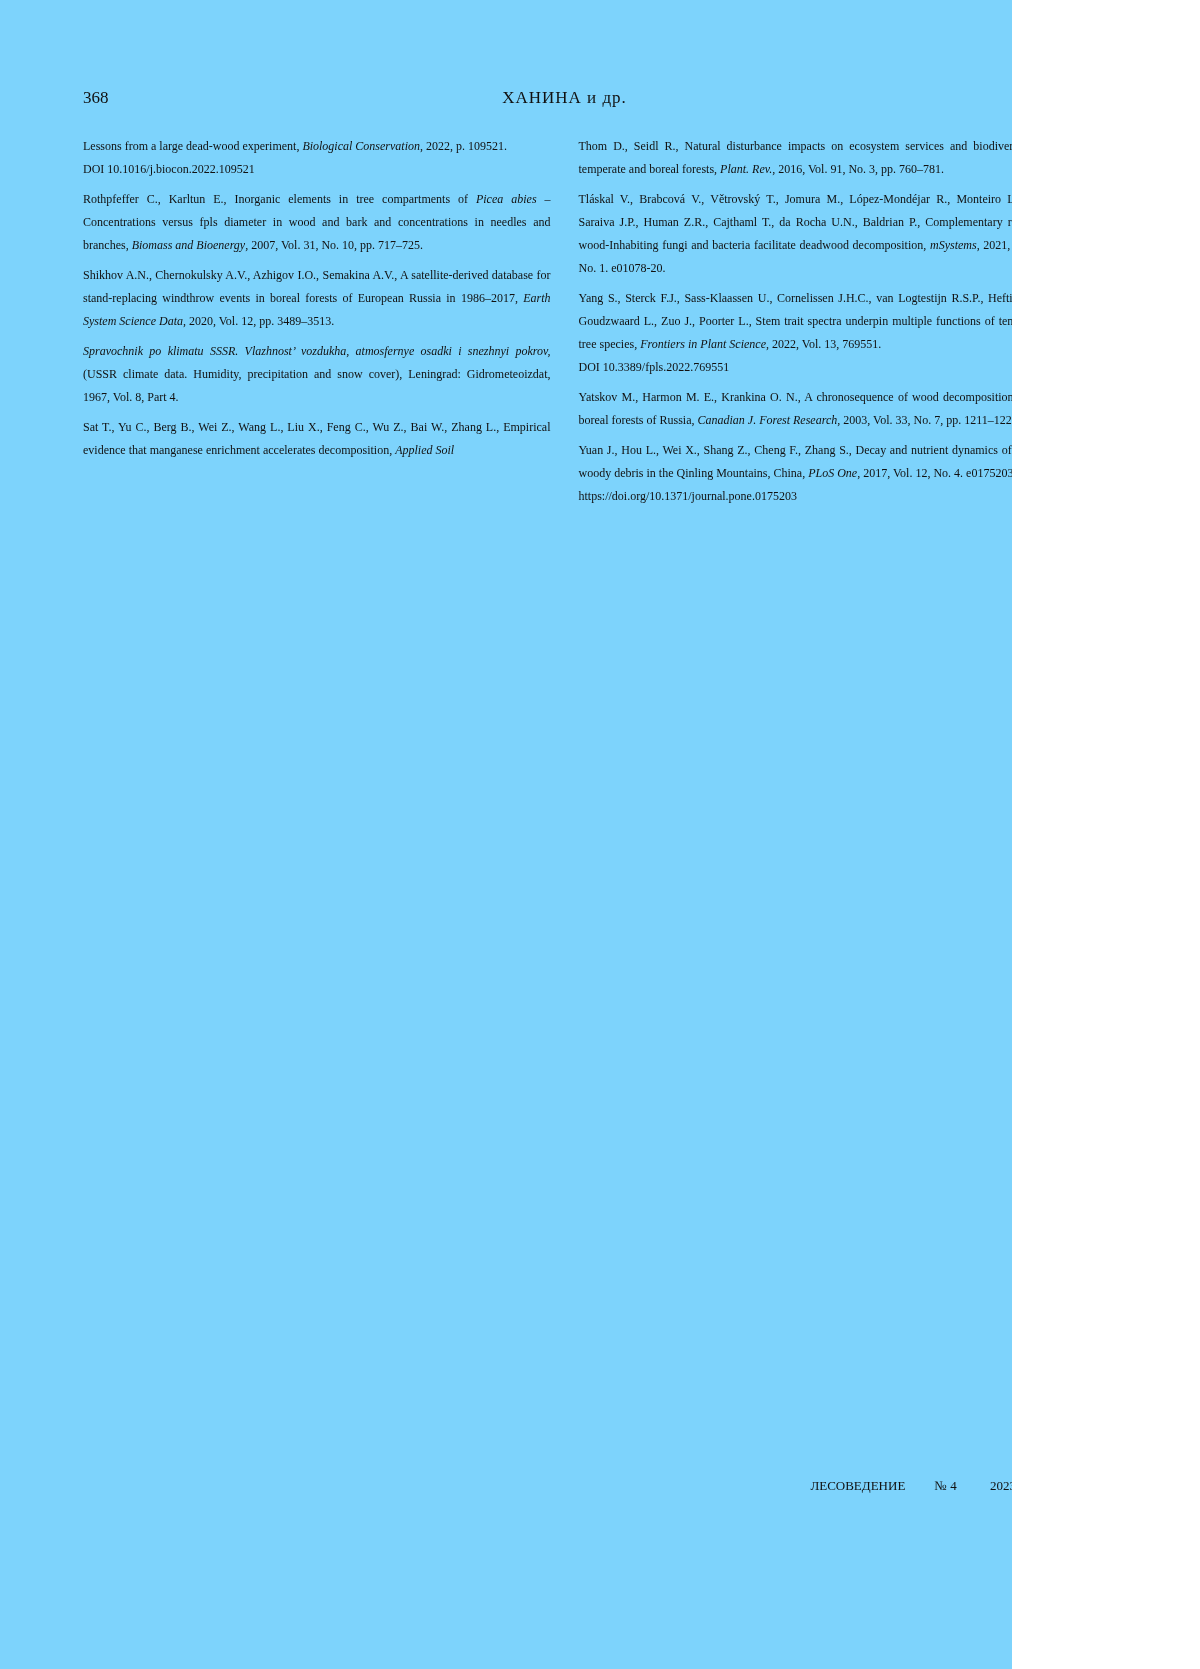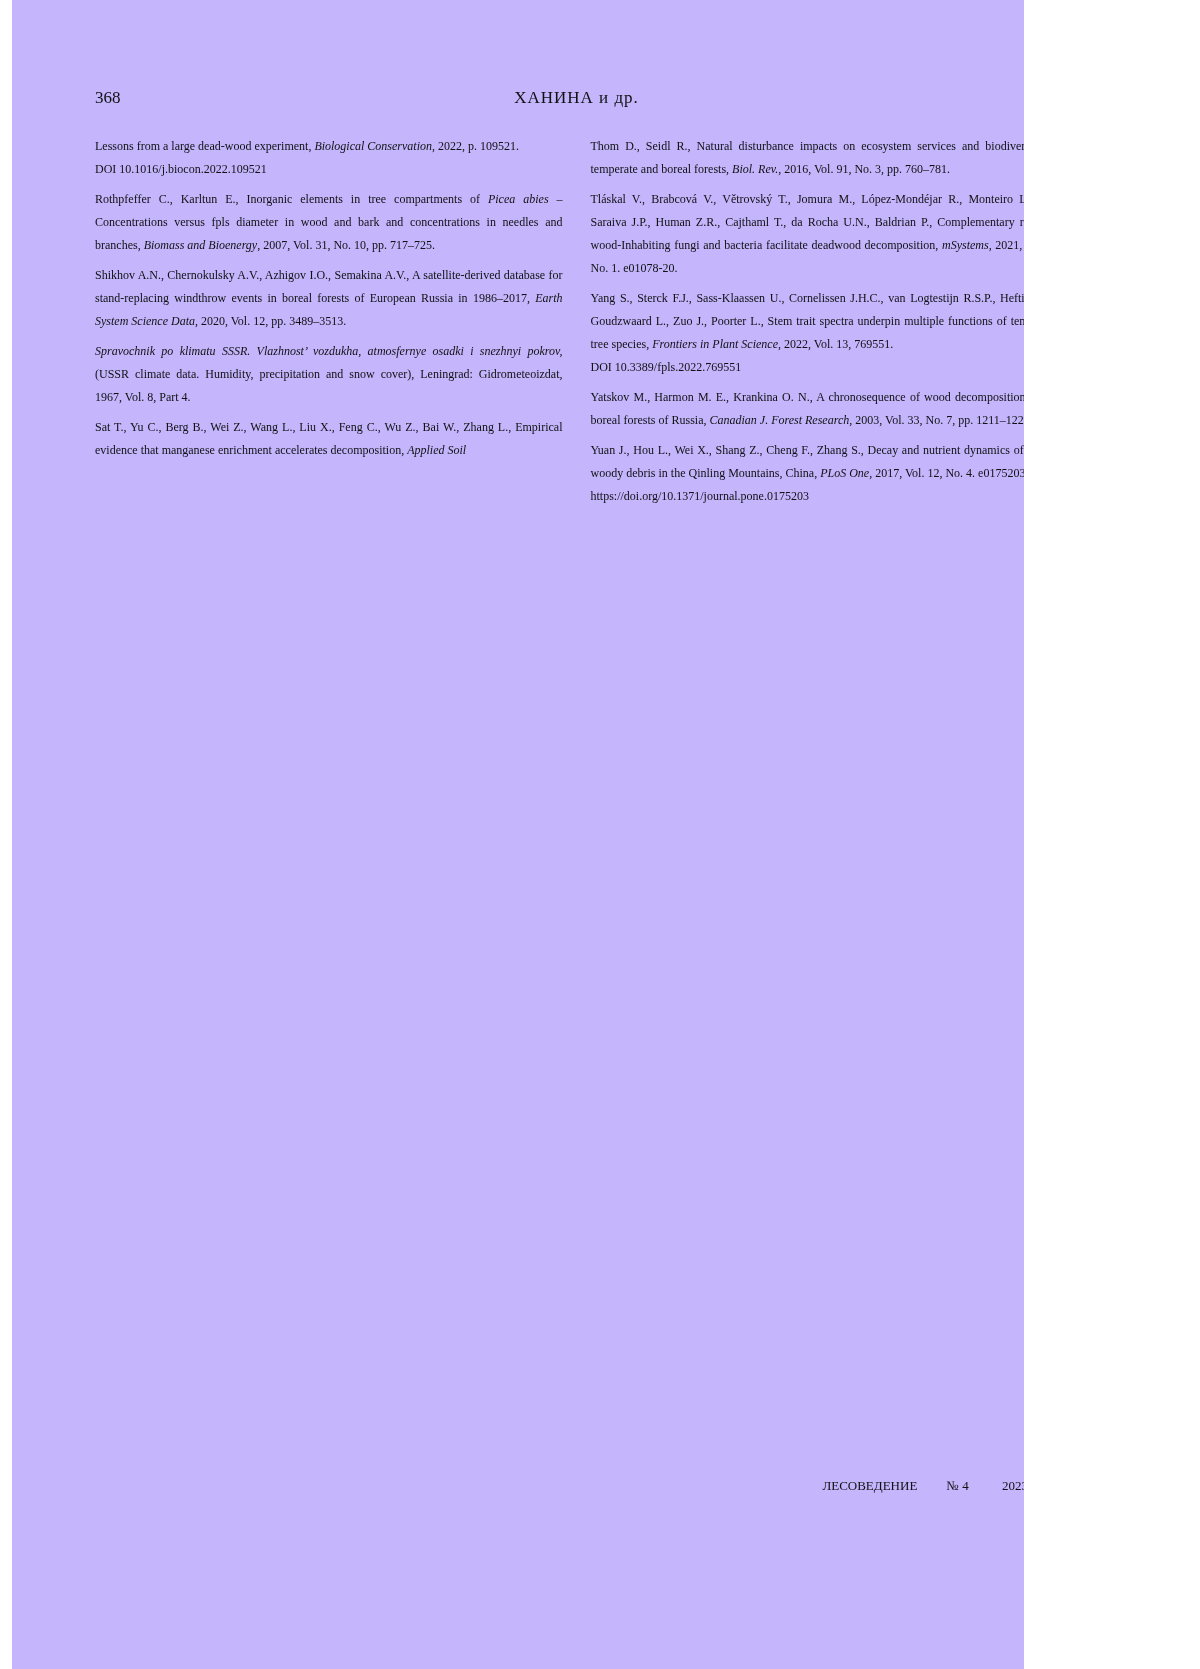--- a/index.html
+++ b/index.html
@@ -7,23 +7,22 @@
   body {
     width: 1200px;
     background: #ffffff;
     font-family: "Liberation Serif", serif;
     color: #111111;
   }
   .page {
     position: relative;
     width: 1012px;
     height: 1669px;
-    background: #c4b5fd;
+    background: #7dd3fc;
     overflow: hidden;
-    margin-left: 12px;
   }
   .content {
     position: absolute;
     left: 83px;
     top: 88px;
     width: 963px;
   }
   .page-header {
     position: relative;
     height: 22px;
@@ -82,21 +81,21 @@
 
     <main class="columns">
       <div class="col">
           <p class="ref"><span class="rm">Lessons from a large dead-wood experiment, </span><span class="it">Biological Conservation</span><span class="rm">, 2022, p. 109521.</span><br><span class="rm">DOI 10.1016/j.biocon.2022.109521</span></p>
           <p class="ref"><span class="rm">Rothpfeffer C., Karltun E., Inorganic elements in tree compartments of </span><span class="it">Picea abies</span><span class="rm"> – Concentrations versus fpls diameter in wood and bark and concentrations in needles and branches, </span><span class="it">Biomass and Bioenergy</span><span class="rm">, 2007, Vol. 31, No. 10, pp. 717–725.</span></p>
           <p class="ref"><span class="rm">Shikhov A.N., Chernokulsky A.V., Azhigov I.O., Semakina A.V., A satellite-derived database for stand-replacing windthrow events in boreal forests of European Russia in 1986–2017, </span><span class="it">Earth System Science Data</span><span class="rm">, 2020, Vol. 12, pp. 3489–3513.</span></p>
           <p class="ref"><span class="it">Spravochnik po klimatu SSSR. Vlazhnost’ vozdukha, atmosfernye osadki i snezhnyi pokrov,</span><span class="rm"> (USSR climate data. Humidity, precipitation and snow cover), Leningrad: Gidrometeoizdat, 1967, Vol. 8, Part 4.</span></p>
           <p class="ref"><span class="rm">Sat T., Yu C., Berg B., Wei Z., Wang L., Liu X., Feng C., Wu Z., Bai W., Zhang L., Empirical evidence that manganese enrichment accelerates decomposition, </span><span class="it">Applied Soil</span></p>
         </div>
       <div class="col">
-          <p class="ref"><span class="rm">Thom D., Seidl R., Natural disturbance impacts on ecosystem services and biodiversity in temperate and boreal forests, </span><span class="it">Biol. Rev.</span><span class="rm">, 2016, Vol. 91, No. 3, pp. 760–781.</span></p>
+          <p class="ref"><span class="rm">Thom D., Seidl R., Natural disturbance impacts on ecosystem services and biodiversity in temperate and boreal forests, </span><span class="it">Plant. Rev.</span><span class="rm">, 2016, Vol. 91, No. 3, pp. 760–781.</span></p>
           <p class="ref"><span class="rm">Tláskal V., Brabcová V., Větrovský T., Jomura M., López-Mondéjar R., Monteiro L.M.O., Saraiva J.P., Human Z.R., Cajthaml T., da Rocha U.N., Baldrian P., Complementary roles of wood-Inhabiting fungi and bacteria facilitate deadwood decomposition, </span><span class="it">mSystems</span><span class="rm">, 2021, Vol. 6, No. 1. e01078-20.</span></p>
           <p class="ref"><span class="rm">Yang S., Sterck F.J., Sass-Klaassen U., Cornelissen J.H.C., van Logtestijn R.S.P., Hefting M., Goudzwaard L., Zuo J., Poorter L., Stem trait spectra underpin multiple functions of temperate tree species, </span><span class="it">Frontiers in Plant Science</span><span class="rm">, 2022, Vol. 13, 769551.</span><br><span class="rm">DOI 10.3389/fpls.2022.769551</span></p>
           <p class="ref"><span class="rm">Yatskov M., Harmon M. E., Krankina O. N., A chronosequence of wood decomposition in the boreal forests of Russia, </span><span class="it">Canadian J. Forest Research</span><span class="rm">, 2003, Vol. 33, No. 7, pp. 1211–1226.</span></p>
           <p class="ref"><span class="rm">Yuan J., Hou L., Wei X., Shang Z., Cheng F., Zhang S., Decay and nutrient dynamics of coarse woody debris in the Qinling Mountains, China, </span><span class="it">PLoS One</span><span class="rm">, 2017, Vol. 12, No. 4. e0175203.</span><br><span class="rm">https://doi.org/10.1371/journal.pone.0175203</span></p>
         </div>
     </main>
 
   </div>
 
   <footer class="page-footer">

